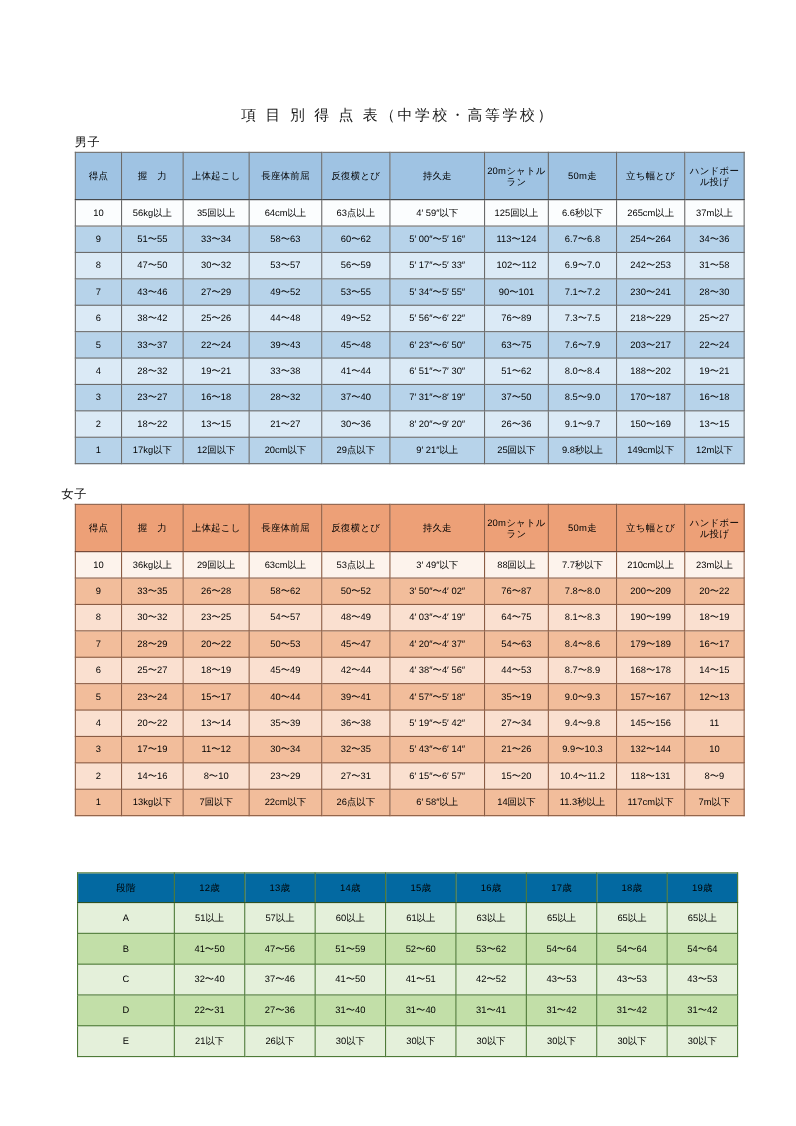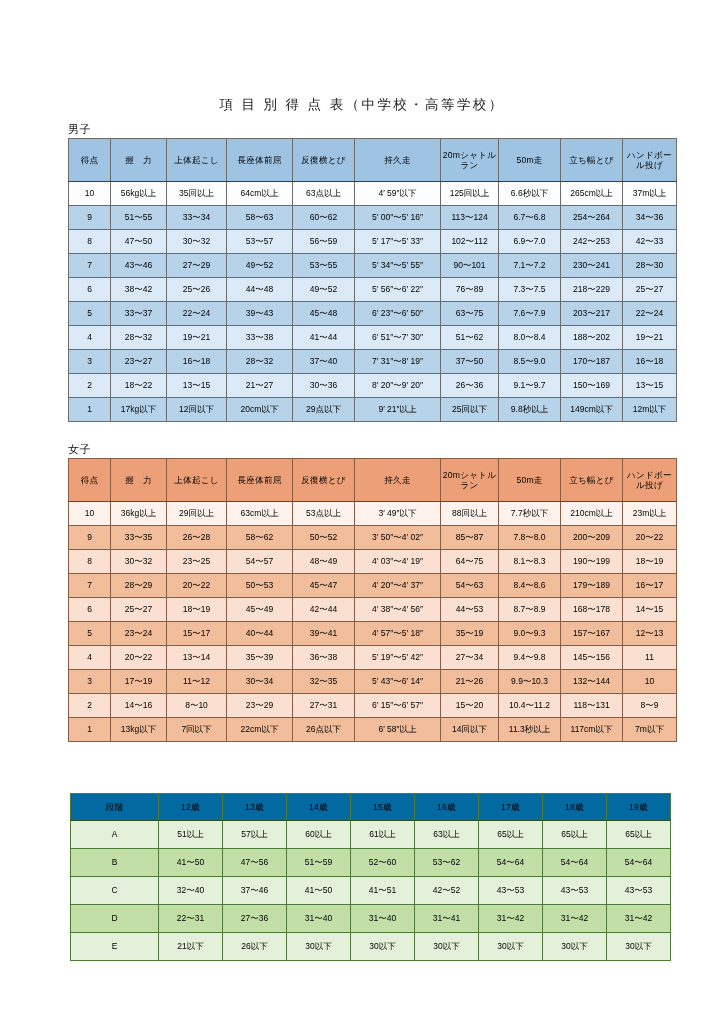--- a/index.html
+++ b/index.html
@@ -37,21 +37,21 @@
   #grade-title { top: 755px; }
 
   .section-label {
     position: absolute;
     font-size: 11px;
     color: #111;
     letter-spacing: 0.5px;
     font-family: Liberation Mono, monospace;
   }
   #label-male   { left: 68px; top: 122px; }
-  #label-female { left: 68px; top: 442px; }
+  #label-female { left: 56px; top: 442px; }
 
   
   table.grid {
     position: absolute;
     border-collapse: collapse;
     table-layout: fixed;
     font-size: 8.5px;
   }
   table.grid td, table.grid th {
     border: 0.8px solid #6b6b6b;
@@ -194,21 +194,21 @@
         <tr class="mid">
           <td>8</td>
           <td>47〜50</td>
           <td>30〜32</td>
           <td>53〜57</td>
           <td>56〜59</td>
           <td>5′ 17″〜5′ 33″</td>
           <td>102〜112</td>
           <td>6.9〜7.0</td>
           <td>242〜253</td>
-          <td>42〜33</td>
+          <td>31〜58</td>
         </tr>
         <tr class="even">
           <td>7</td>
           <td>43〜46</td>
           <td>27〜29</td>
           <td>49〜52</td>
           <td>53〜55</td>
           <td>5′ 34″〜5′ 55″</td>
           <td>90〜101</td>
           <td>7.1〜7.2</td>
@@ -332,21 +332,21 @@
           <td>210cm以上</td>
           <td>23m以上</td>
         </tr>
         <tr class="even">
           <td>9</td>
           <td>33〜35</td>
           <td>26〜28</td>
           <td>58〜62</td>
           <td>50〜52</td>
           <td>3′ 50″〜4′ 02″</td>
-          <td>85〜87</td>
+          <td>76〜87</td>
           <td>7.8〜8.0</td>
           <td>200〜209</td>
           <td>20〜22</td>
         </tr>
         <tr class="mid">
           <td>8</td>
           <td>30〜32</td>
           <td>23〜25</td>
           <td>54〜57</td>
           <td>48〜49</td>

